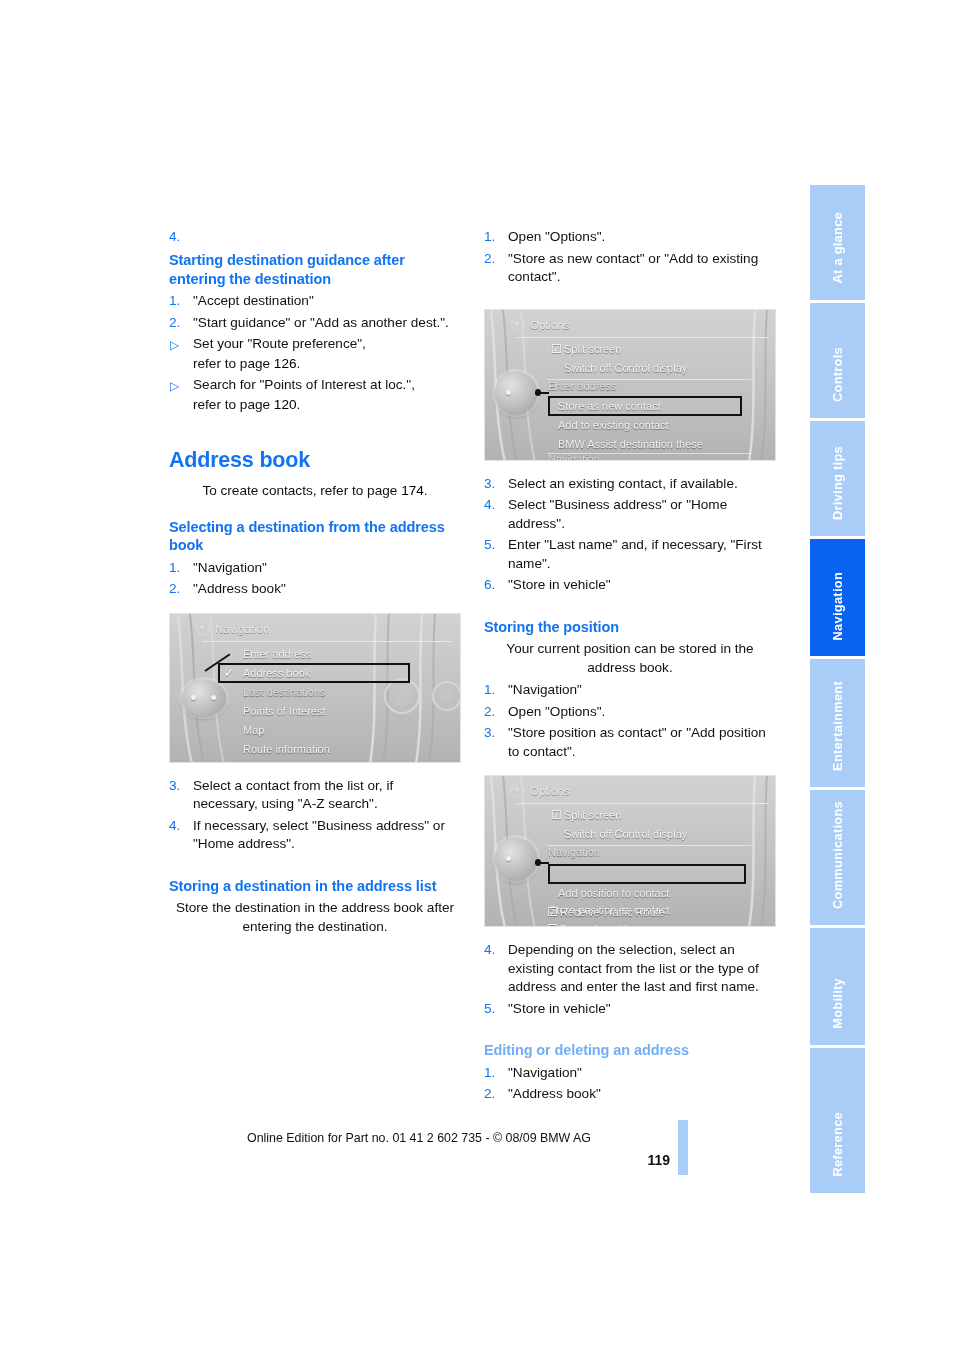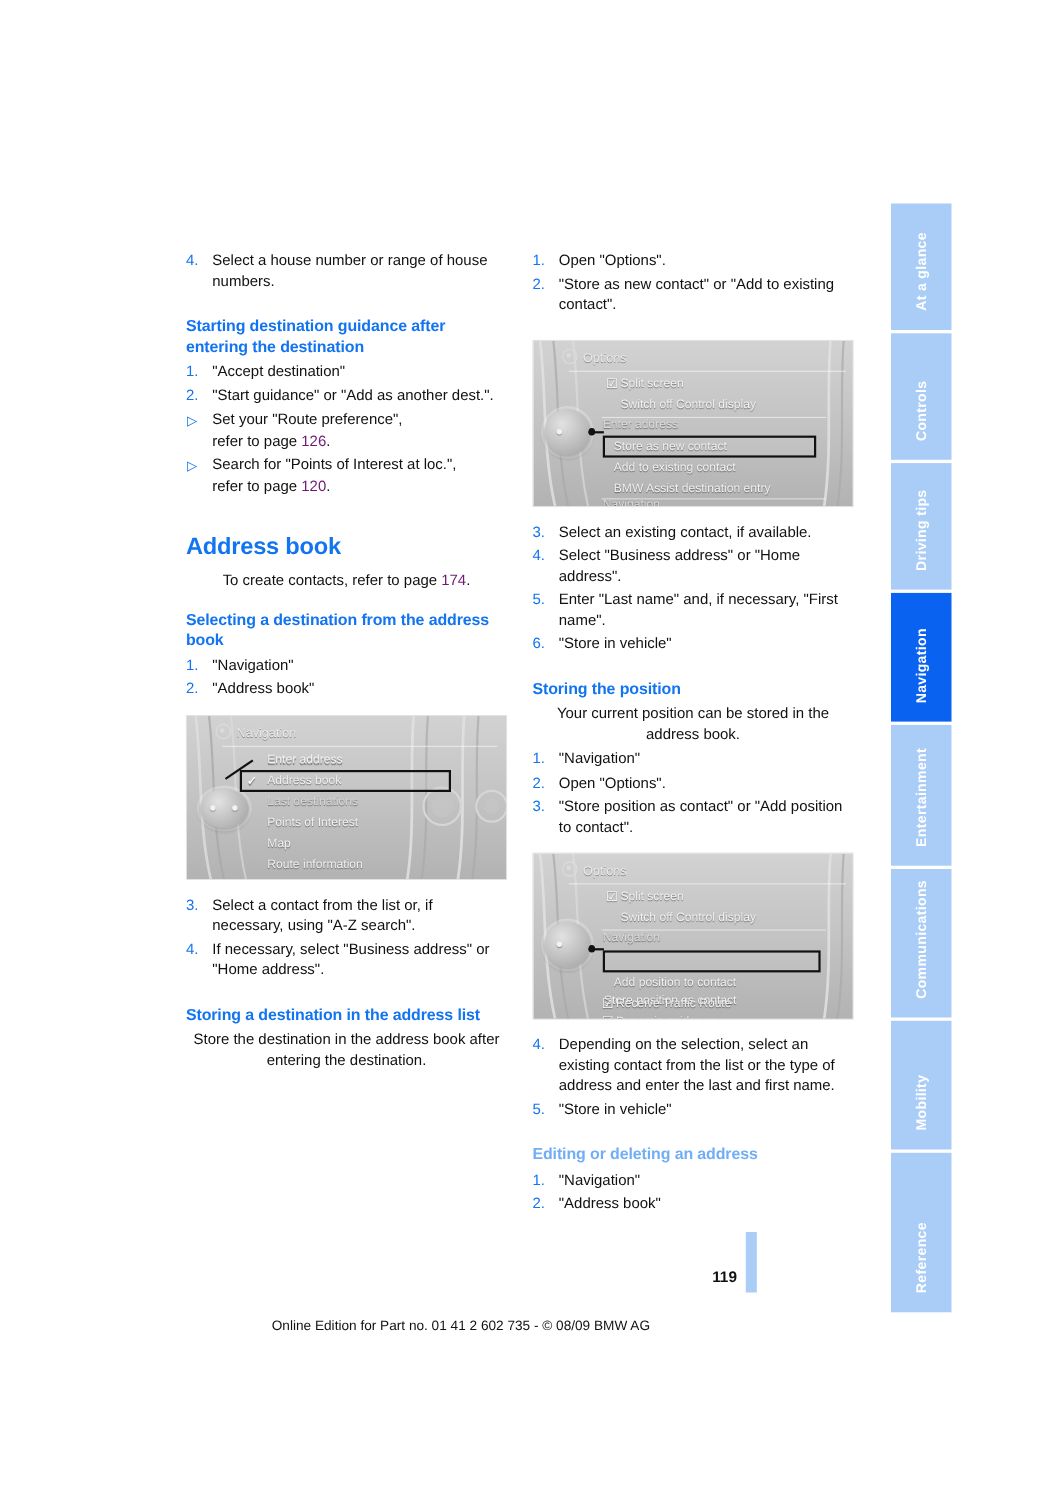--- a/index.html
+++ b/index.html
@@ -60,21 +60,21 @@
     font-size:13.6px;
     line-height:18.5px;
   }
   .li .marker.tri{
     font-size:12px;
     left:1px;
     top:0.5px;
   }
   .li .sub{display:block;margin-top:1px;}
   .li .sub.gap{margin-top:12px;}
-  .ref{color:#701a75;}
+  .ref{color:#000000;}
 
   
   .shot{
     position:relative;
     width:292px;
     height:150px;
     margin:14px 0 14px 0;
     overflow:hidden;
     background:linear-gradient(180deg,#cfcfcf 0%,#c2c2c2 45%,#b4b4b4 100%);
     border:1px solid #e2e2e2;
@@ -171,36 +171,35 @@
     margin-top:42px;
   }
   .pagebar{
     position:absolute;
     left:678px;top:1120px;
     width:10px;height:55px;
     background:#aacdf7;
   }
   .footline{
     position:absolute;
-    left:169px;top:1198px;width:500px;
+    left:169px;top:1131px;width:500px;
     text-align:center;
     font-size:12.4px;
     color:#111;
   }
 </style>
 </head>
 <body>
 
 <div class="page">
 
   <div class="col col-left">
 
     <div class="li">
       <span class="marker">4.</span>
-      <span>Select a house number or range of house numbers.</span>
     </div>
 
     <div class="spacer-lg"></div>
 
     <div class="h2">Starting destination guidance after entering the destination</div>
 
     <div class="li">
       <span class="marker">1.</span>
       <span>"Accept destination"</span>
     </div>
@@ -345,21 +344,21 @@
 
         <div class="mi" style="left:79px;top:50px;">Switch off Control display</div>
         <div class="hrule" style="left:62px;top:69px;width:204px;"></div>
 
         <div class="mi grouphdr" style="left:63px;top:68px;">Enter address</div>
 
         <div class="sel" style="left:63px;top:86px;width:194px;height:20px;"></div>
         <div class="mi" style="left:73px;top:88px;">Store as new contact</div>
 
         <div class="mi" style="left:73px;top:107px;">Add to existing contact</div>
-        <div class="mi" style="left:73px;top:126px;">BMW Assist destination entry</div>
+        <div class="mi" style="left:73px;top:126px;">BMW Assist destination these</div>
         <div class="hrule" style="left:62px;top:143px;width:204px;"></div>
         <div class="mi grouphdr" style="left:63px;top:141px;">Navigation</div>
       </div>
     </div>
 
     <div class="li">
       <span class="marker">3.</span>
       <span>Select an existing contact, if available.</span>
     </div>
     <div class="li">

